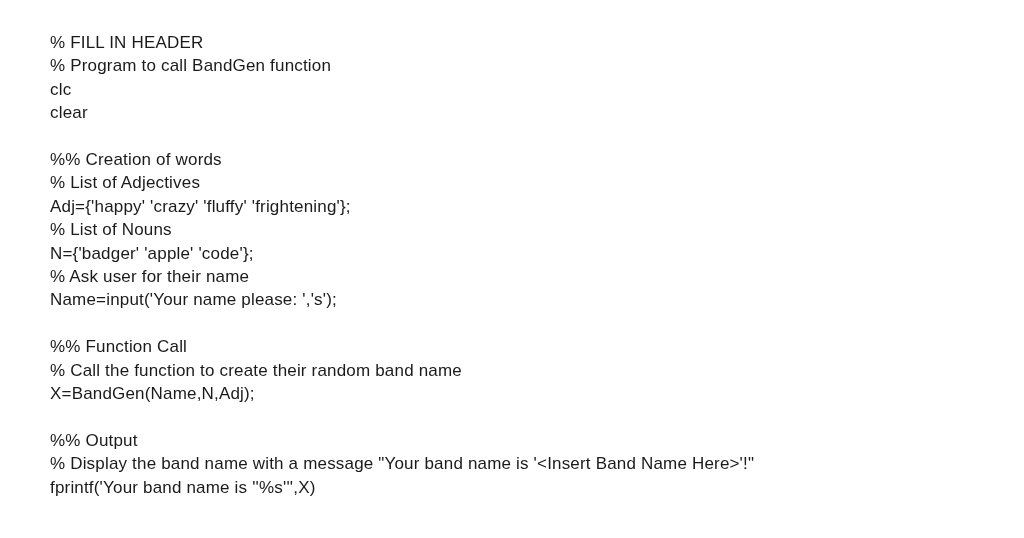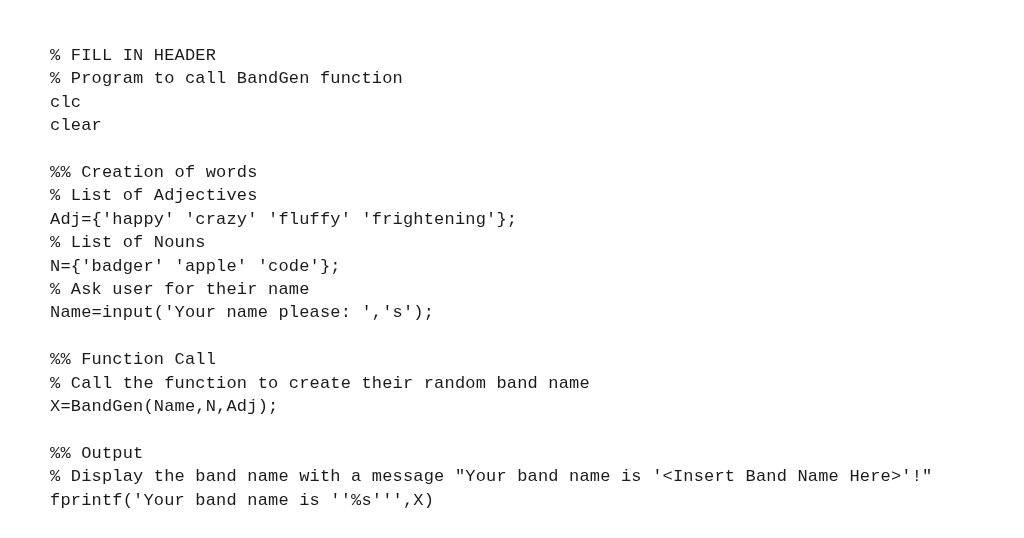--- a/index.html
+++ b/index.html
@@ -10,24 +10,24 @@
   }
   body {
     width: 1024px;
     height: 538px;
     overflow: hidden;
     font-family: "Liberation Mono", "DejaVu Sans Mono", monospace;
   }
   #code-listing {
     position: absolute;
     left: 50px;
-    top: 27px;
+    top: 14px;
     width: 930px;
     color: #1b1b1b;
-    font-family: Liberation Mono, monospace;
+    font-family: Liberation Sans, sans-serif;
     font-size: 17px;
     line-height: 23.4px;
     letter-spacing: 0.18px;
     white-space: pre-wrap;
     word-break: normal;
     overflow-wrap: break-word;
     -webkit-font-smoothing: antialiased;
   }
   .code-line {
     display: block;

